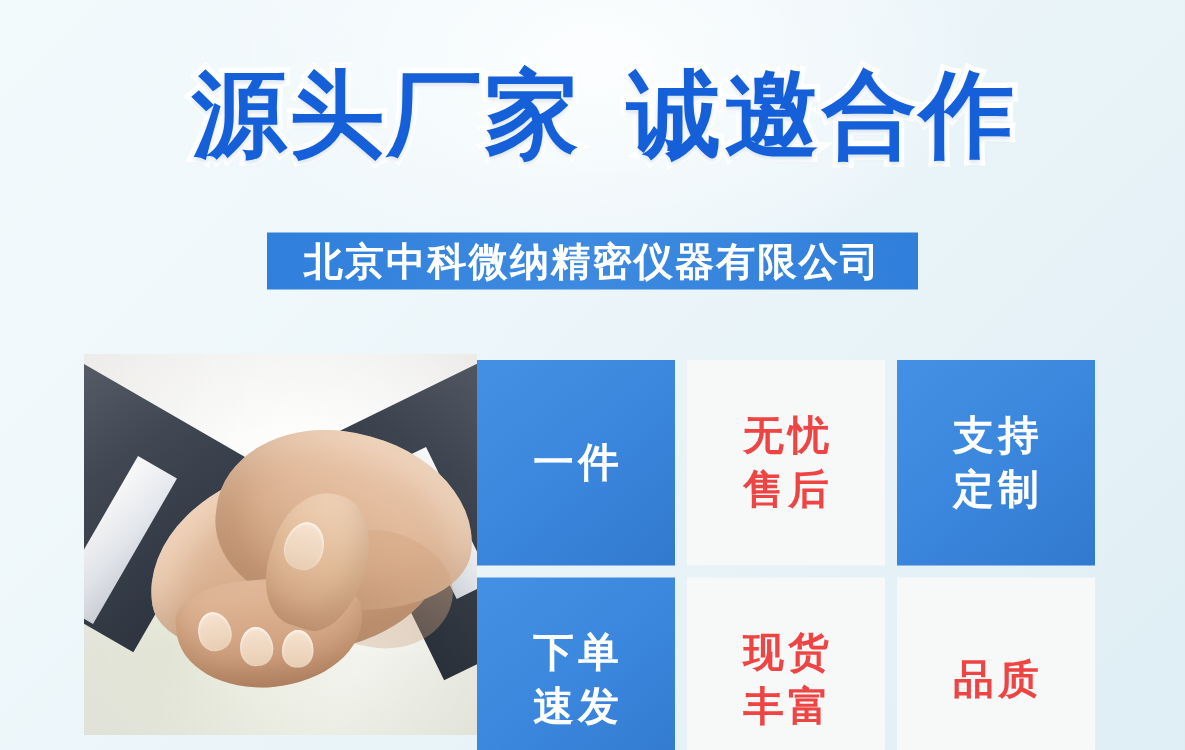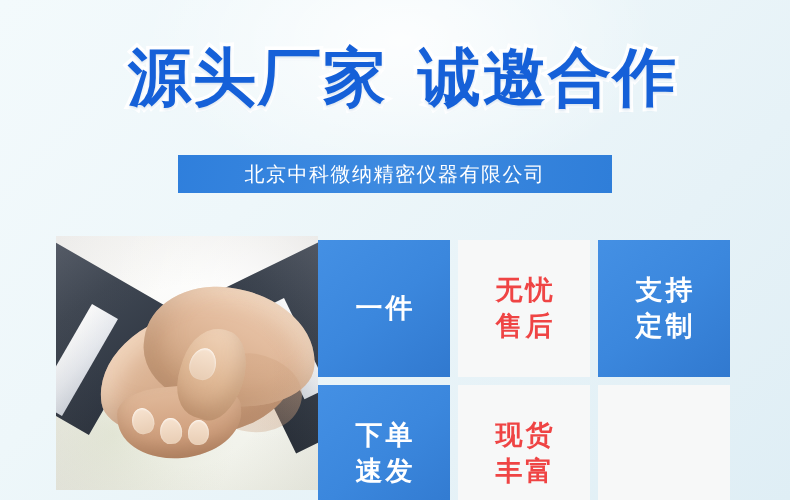--- a/index.html
+++ b/index.html
@@ -105,22 +105,22 @@
     top: 155px;
     width: 434px;
     height: 38px;
     background: linear-gradient(100deg, #2f7fdc 0%, #3d8ae0 48%, #2f7ed9 100%);
     display: flex;
     align-items: center;
     justify-content: center;
   }
   #company-bar .label {
     color: #ffffff;
-    font-size: 20px;
-    font-weight: normal;
+    font-size: 26px;
+    font-weight: bold;
     letter-spacing: 1.5px;
     white-space: nowrap;
   }
 
   
   #photo {
     position: absolute;
     left: 56px;
     top: 236px;
     width: 262px;
@@ -349,17 +349,18 @@
       <span class="ln">下单</span>
       <span class="ln">速发</span>
     </div>
 
     <div class="tile light">
       <span class="ln">现货</span>
       <span class="ln">丰富</span>
     </div>
 
     <div class="tile light">
+      <span class="ln">品质</span>
     </div>
 
   </div>
 
 </div>
 
 </body></html>

